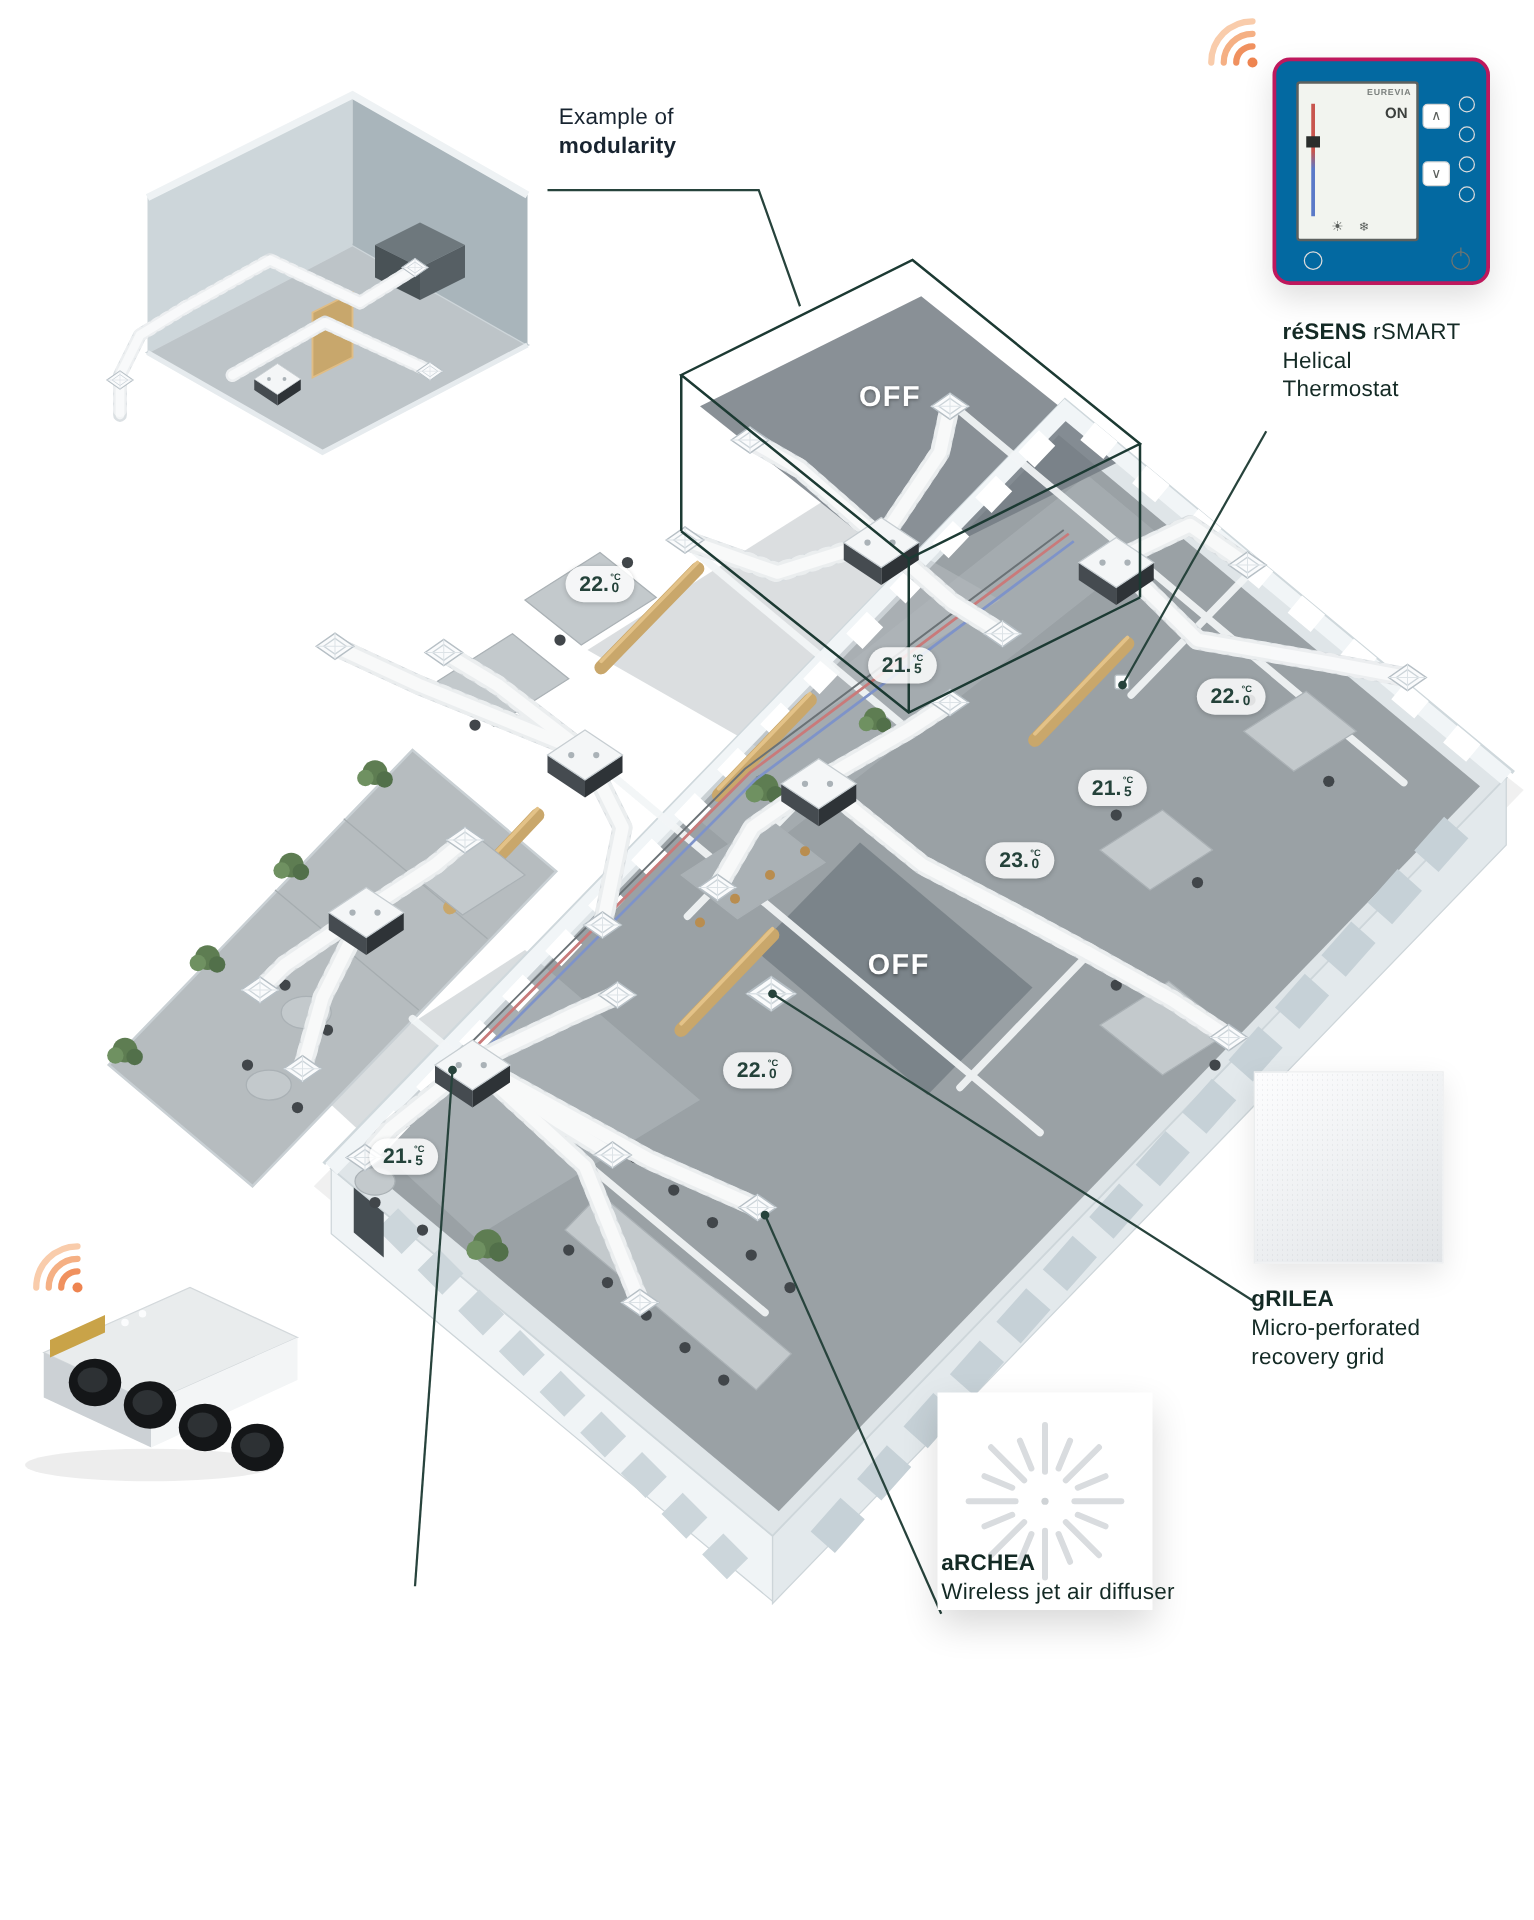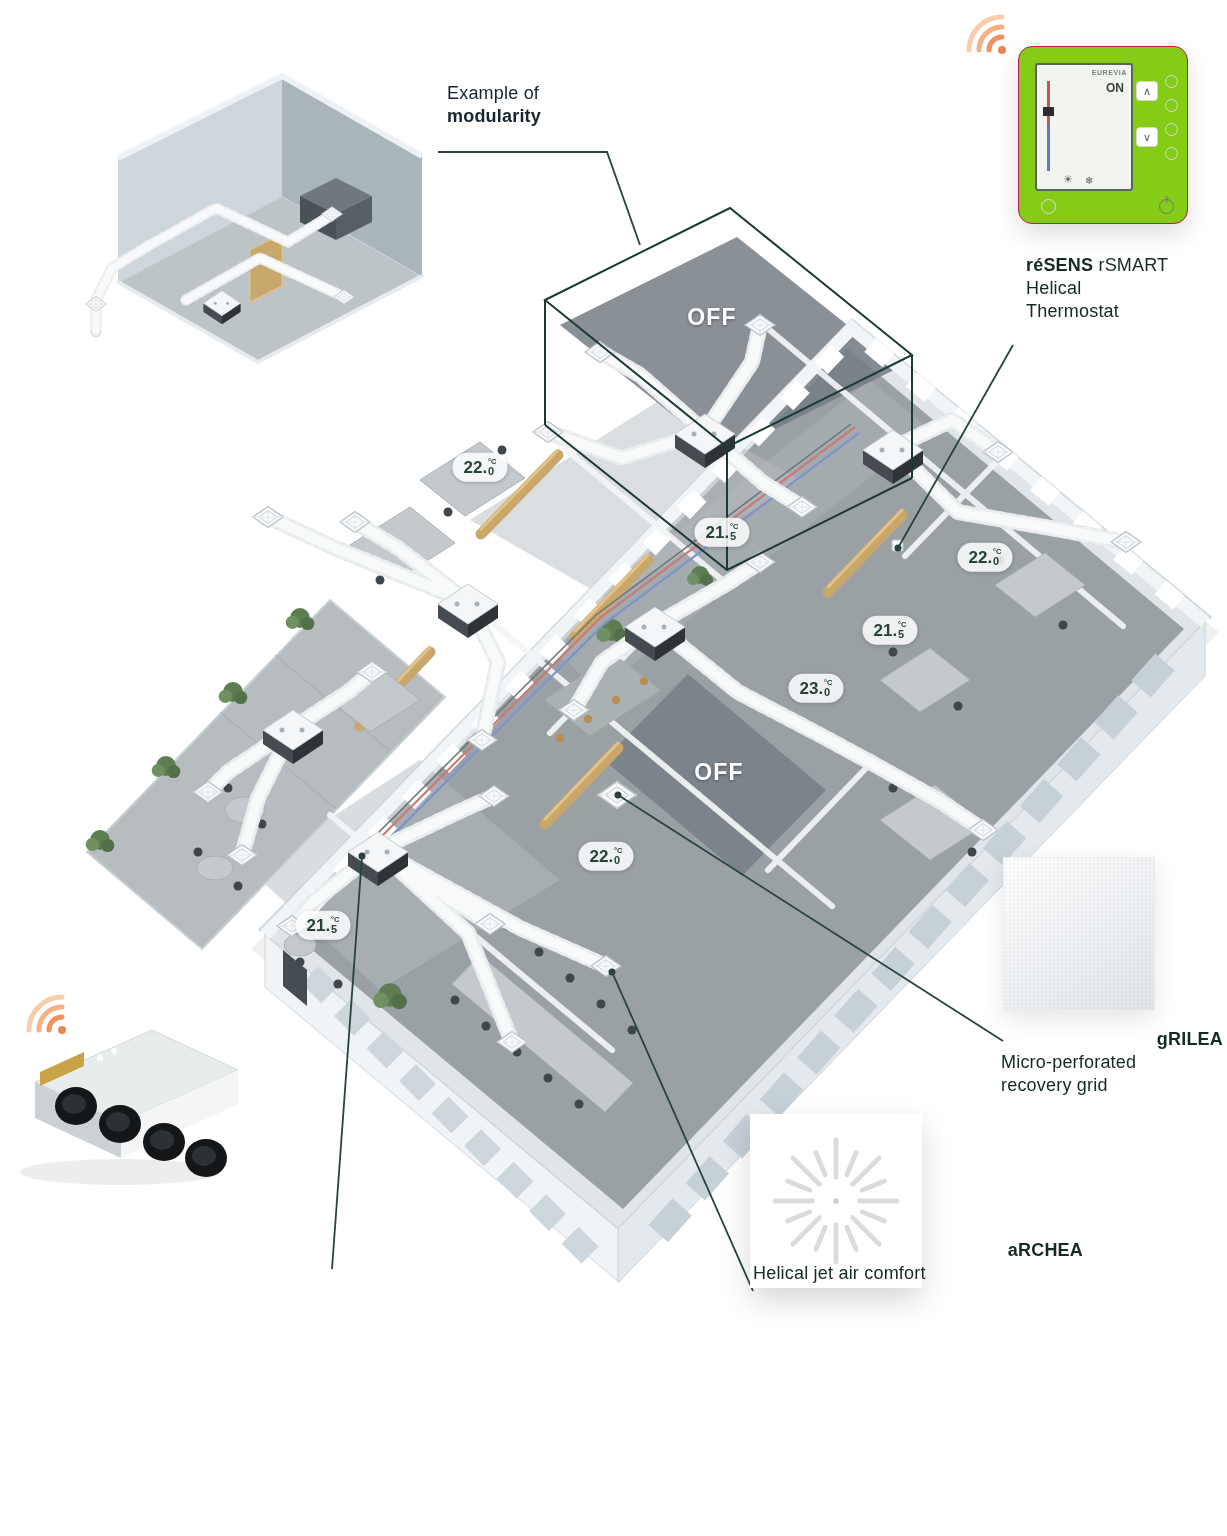--- a/index.html
+++ b/index.html
@@ -3,40 +3,40 @@
 <meta charset="utf-8">
 <style>
   html,body{margin:0;padding:0;background:#ffffff;}
   .canvas{position:relative;width:1227px;height:1536px;background:#ffffff;overflow:hidden;
           font-family:"Liberation Sans", sans-serif;color:#132822;}
   svg{display:block;}
   .scene{position:absolute;left:0;top:0;}
 
   
   .callout{position:absolute;font-size:18px;line-height:1.28;font-weight:500;color:#142a25;letter-spacing:.2px;}
-  .callout .nm{font-weight:800;text-align:right;}
+  .callout .nm{font-weight:800;}
   .callout.mod{left:447px;top:82px;color:#182430;}
   .callout.resens{left:1012px;top:254px;width:212px;margin-left:14px;}
   .callout.grilea{left:1001px;top:1028px;width:222px;}
   .callout.archea{left:753px;top:1239px;width:330px;}
   .callout.cpia{left:5px;top:1190px;width:335px;}
 
   
   .badge{position:absolute;transform:translate(-50%,-50%);display:flex;align-items:center;
          background:rgba(255,255,255,.84);border-radius:20px;padding:5px 11px;line-height:1;
-         color:#24423a;font-weight:700;font-size:17px;box-shadow:0 1px 4px rgba(0,0,0,.20);}
+         color:#24423a;font-weight:700;font-size:17px;box-shadow:0 1px 4px rgba(0,0,0,.20);text-align:center;}
   .badge .stack{display:flex;flex-direction:column;line-height:1;margin-left:1px;}
   .badge .unit{font-size:7.5px;font-weight:700;}
   .badge .dec{font-size:11px;font-weight:700;}
   .off{position:absolute;transform:translate(-50%,-50%);color:#ffffff;font-weight:700;font-size:23px;
        letter-spacing:1.2px;text-shadow:0 1px 3px rgba(0,0,0,.40);}
 
   
-  .thermo{position:absolute;left:1018px;top:46px;width:168px;height:176px;background:#84cc16;
-          border:1px solid #be185d;border-radius:14px;box-shadow:0 10px 24px rgba(0,0,0,.13);}
+  .thermo{position:absolute;left:1018px;top:46px;width:168px;height:176px;background:#0369a1;
+          border:3px solid #be185d;border-radius:14px;box-shadow:0 10px 24px rgba(0,0,0,.13);}
   .t-screen{position:absolute;left:16px;top:16px;width:94px;height:124px;border:2px solid #5d615f;
             border-radius:3px;background:#f2f4ef;}
   .t-brand{position:absolute;right:4px;top:4px;font-size:7px;letter-spacing:.6px;color:#7d827f;font-weight:700;}
   .t-on{position:absolute;right:7px;top:16px;font-size:12px;font-weight:700;color:#3c403d;}
   .t-slider{position:absolute;left:10px;top:16px;width:3px;height:90px;
             background:linear-gradient(#c8554e 0%,#c8554e 42%,#5a79c8 58%,#5a79c8 100%);}
   .t-knob{position:absolute;left:-4px;top:26px;width:11px;height:9px;background:#2a2d2b;}
   .t-chev{position:absolute;right:-27px;width:20px;height:18px;border:1px solid #d7d7d7;border-radius:4px;
           font-size:11px;line-height:18px;text-align:center;color:#5a5e5b;background:#fff;}
   .t-up{top:16px}.t-dn{top:62px}
@@ -392,21 +392,21 @@
 </div>
 
 <div class="callout grilea">
   <div class="nm">gRILEA</div>
   <div>Micro-perforated</div>
   <div>recovery grid</div>
 </div>
 
 <div class="callout archea">
   <div class="nm">aRCHEA</div>
-  <div>Helical jet air comfort</div>
+  <div>Wireless jet air diffuser</div>
 </div>
 
 
 <div class="badge" style="left:480px;top:467px">
   <span>22.</span>
   <span class="stack">
         <span class="unit">°C</span>
         <span class="dec">0</span>
       </span>
 </div>

